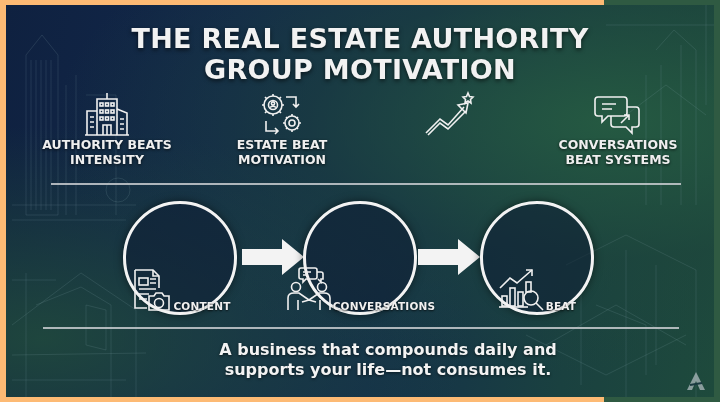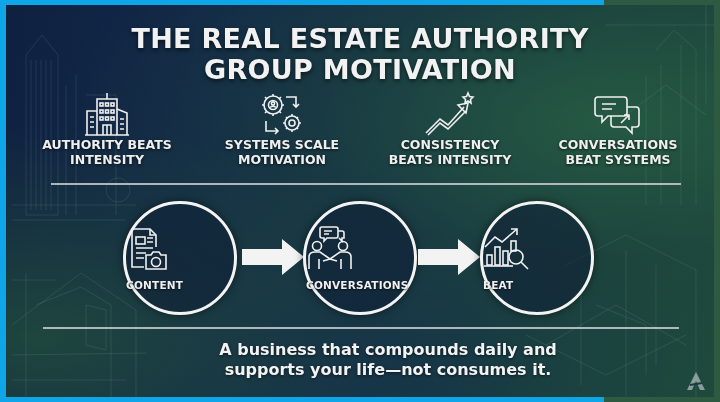--- a/index.html
+++ b/index.html
@@ -1,37 +1,37 @@
 <!DOCTYPE html>
 <html><head>
 <meta charset="utf-8">
 <style>
   html,body{margin:0;padding:0;}
   body{width:720px;height:402px;overflow:hidden;background:#2f5a42;font-family:"Liberation Sans",sans-serif;}
-  .frame{position:absolute;left:0;top:0;width:604px;height:402px;background:#0ea5e9;}
+  .frame{position:absolute;left:0;top:0;width:604px;height:402px;background:#fdba74;}
   .panel{position:absolute;left:6px;top:5px;width:708px;height:392px;overflow:hidden;
     background:
       radial-gradient(ellipse at 85% 30%, rgba(38,92,66,0.9) 0%, rgba(30,70,60,0.5) 35%, rgba(0,0,0,0) 65%),
       radial-gradient(ellipse at 5% 85%, rgba(34,78,60,0.8) 0%, rgba(0,0,0,0) 45%),
       linear-gradient(100deg,#0f2140 0%,#12284a 30%,#14304a 55%,#1a4140 80%,#1e4a3c 100%);
   }
   .bg-lines{position:absolute;left:0;top:0;width:708px;height:392px;}
   .title{position:absolute;left:0;top:18px;width:708px;text-align:center;color:#f2f2f2;
     font-family:"DejaVu Sans",sans-serif;font-weight:bold;font-size:27px;line-height:31px;letter-spacing:0.3px;
     text-shadow:0 2px 4px rgba(0,0,0,0.6);}
   .principles{position:absolute;left:0;top:84px;width:708px;height:90px;}
   .principle{position:absolute;top:0;width:160px;text-align:center;}
   .principle .icon{height:48px;display:flex;justify-content:center;align-items:flex-end;}
   .principle .label{color:#efefef;font-family:"DejaVu Sans",sans-serif;font-weight:bold;
     font-size:12.5px;line-height:15px;text-shadow:0 1px 3px rgba(0,0,0,0.7);}
   .divider{position:absolute;height:2px;background:#c9ccd0;opacity:0.85;}
   .flow{position:absolute;left:0;top:196px;width:708px;height:120px;}
   .step{position:absolute;top:0;width:114px;height:114px;border:3px solid #f3f3f3;border-radius:50%;
     box-sizing:border-box;background:rgba(15,30,52,0.55);box-shadow:0 0 8px rgba(0,0,0,0.5);
-    display:flex;flex-direction:column;align-items:flex-start;justify-content:center;}
+    display:flex;align-items:flex-end;justify-content:center;}
   .step .sicon{height:46px;display:flex;align-items:flex-end;justify-content:center;}
   .step .slabel{margin-top:8px;color:#f0f0f0;font-family:"DejaVu Sans",sans-serif;font-weight:bold;font-size:10.5px;
     letter-spacing:0.2px;text-shadow:0 1px 2px rgba(0,0,0,0.7);}
   .arrow{position:absolute;top:38px;width:62px;height:36px;}
   .tagline{position:absolute;left:0;top:335px;width:708px;text-align:center;color:#f3f3f3;
     font-family:"DejaVu Sans",sans-serif;font-weight:bold;font-size:16px;line-height:20px;
     text-shadow:0 1px 3px rgba(0,0,0,0.6);padding-left:28px;}
   .logo{position:absolute;right:8px;bottom:6px;width:20px;height:20px;}
 </style>
 </head>
@@ -108,37 +108,33 @@
           <path d="M12 16.5 Q15 14 18 16.5"></path>
           <path d="M15 3 L15 5 M15 23 L15 25 M4 14 L6 14 M24 14 L26 14 M7 6 L8.5 7.5 M21.5 20.5 L23 22 M7 22 L8.5 20.5 M21.5 7.5 L23 6"></path>
           <circle cx="34" cy="32" r="7"></circle>
           <circle cx="34" cy="32" r="3"></circle>
           <path d="M34 23 L34 25 M34 39 L34 41 M25 32 L27 32 M41 32 L43 32 M28 26 L29.5 27.5 M38.5 36.5 L40 38 M28 38 L29.5 36.5 M38.5 27.5 L40 26"></path>
           <path d="M28 6 L38 6 L38 16 M35 13 L38 16 L41 13"></path>
           <path d="M8 30 L8 40 L20 40 M17 37 L20 40 L17 43"></path>
         </svg>
       </div>
       <div class="label">
-        <div>SYSTEMS SCALE</div>
+        <div>ESTATE BEAT</div>
         <div>MOTIVATION</div>
       </div>
     </div>
 
     <div class="principle" style="left:364px;">
       <div class="icon">
         <svg width="52" height="46" viewBox="0 0 52 46" fill="none" stroke="#f0f0f0" stroke-width="1.6">
           <path d="M2 42 L16 28 L24 34 L40 16"></path>
           <path d="M4 44 L16 32 L24 38 L42 20"></path>
           <path d="M34 14 L44 12 L42 22 Z"></path>
           <path d="M44 2 L45.5 5.5 L49 6 L46.5 8.5 L47 12 L44 10 L41 12 L41.5 8.5 L39 6 L42.5 5.5 Z"></path>
         </svg>
-      </div>
-      <div class="label">
-        <div>CONSISTENCY</div>
-        <div>BEATS INTENSITY</div>
       </div>
     </div>
 
     <div class="principle" style="left:532px;">
       <div class="icon">
         <svg width="48" height="44" viewBox="0 0 48 44" fill="none" stroke="#f0f0f0" stroke-width="1.6">
           <path d="M4 4 L30 4 Q33 4 33 7 L33 20 Q33 23 30 23 L14 23 L8 29 L8 23 L4 23 Q1 23 1 20 L1 7 Q1 4 4 4 Z"></path>
           <path d="M8 11 L22 11 M8 16 L18 16"></path>
           <path d="M33 14 L42 14 Q45 14 45 17 L45 31 Q45 34 42 34 L38 34 L38 40 L32 34 L20 34 Q17 34 17 31 L17 23"></path>
           <path d="M27 30 L35 22 M30 22 L35 22 L35 27"></path>

